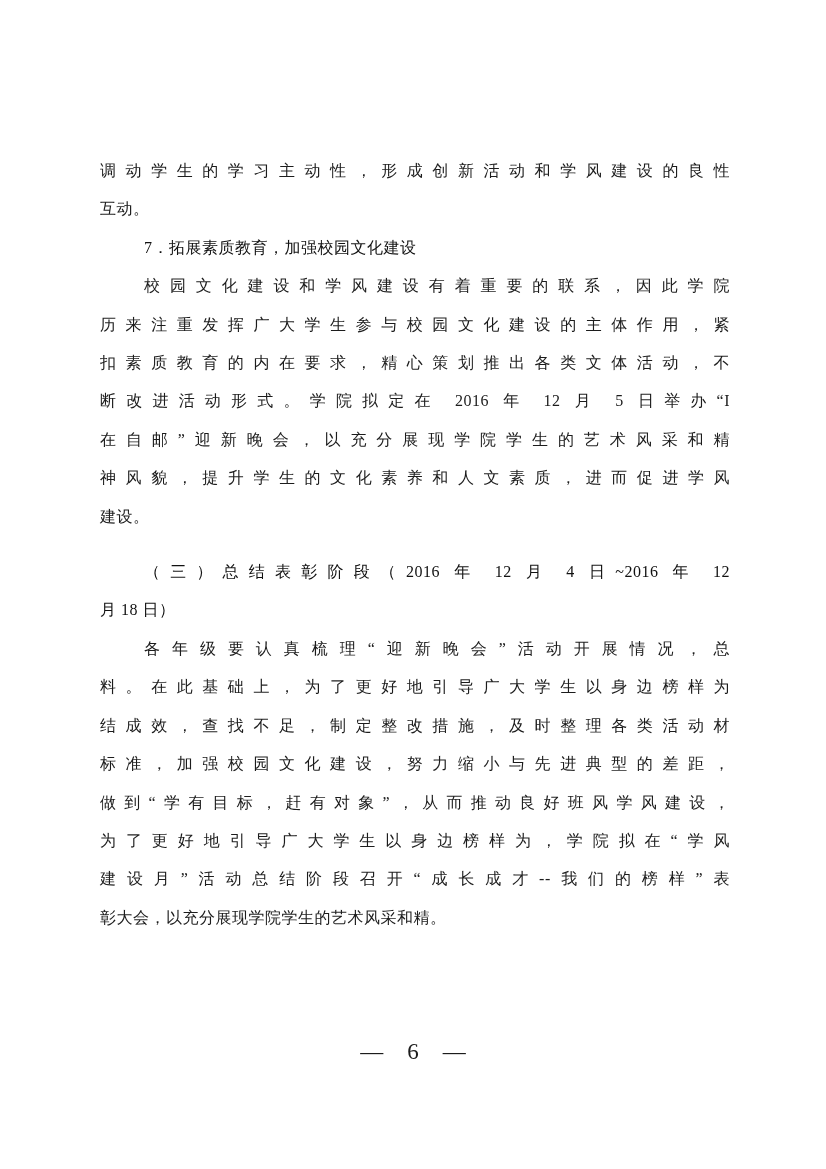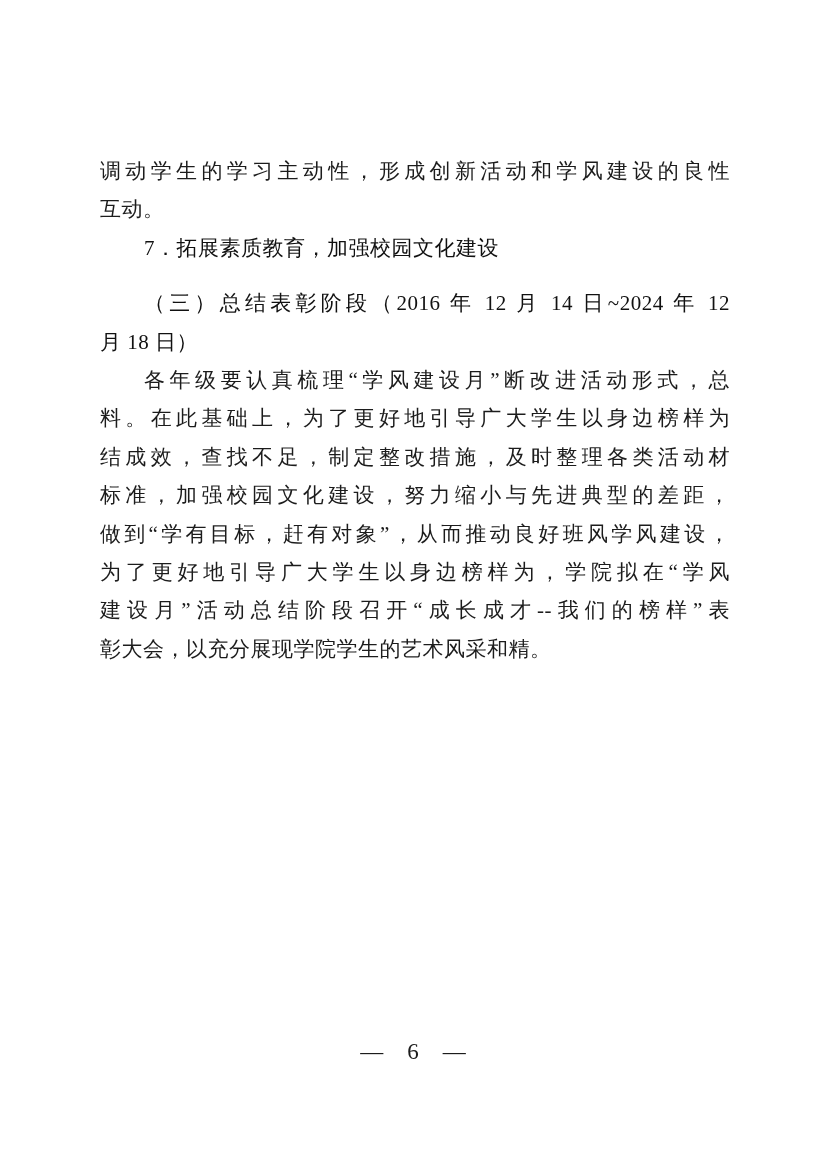--- a/index.html
+++ b/index.html
@@ -18,21 +18,21 @@
   }
   .content {
     position: absolute;
     top: 152px;
     left: 100px;
     width: 630px;
   }
   .block { margin: 0; }
   .block.extra-space { margin-top: 17px; }
   .line {
-    font-size: 21px;
+    font-size: 16px;
     line-height: 38.4px;
     letter-spacing: 0.5px;
     text-align: left;
     white-space: normal;
   }
   .line.justify {
     text-align: justify;
     text-align-last: justify;
   }
   .line.indent { text-indent: 44px; }
@@ -54,26 +54,35 @@
 
 <div class="page">
   <div class="content">
       <div class="block body">
         <div class="line justify">调动学生的学习主动性，形成创新活动和学风建设的良性</div>
         <div class="line">互动。</div>
       </div>
       <div class="block heading">
         <div class="line indent">7．拓展素质教育，加强校园文化建设</div>
       </div>
+      <div class="block body">
+        <div class="line indent justify">校园文化建设和学风建设有着重要的联系，因此学院</div>
+        <div class="line justify">历来注重发挥广大学生参与校园文化建设的主体作用，紧</div>
+        <div class="line justify">扣素质教育的内在要求，精心策划推出各类文体活动，不</div>
+        <div class="line justify">断改进活动形式。学院拟定在 2016 年 12 月 5 日举办“I</div>
+        <div class="line justify">在自邮”迎新晚会，以充分展现学院学生的艺术风采和精</div>
+        <div class="line justify">神风貌，提升学生的文化素养和人文素质，进而促进学风</div>
+        <div class="line">建设。</div>
+      </div>
       <div class="block heading extra-space">
-        <div class="line indent justify">（三）总结表彰阶段（2016 年 12 月 14 日~2024 年 12</div>
+        <div class="line indent justify">（三）总结表彰阶段（2016 年 12 月 4 日~2016 年 12</div>
         <div class="line">月 18 日）</div>
       </div>
       <div class="block body">
-        <div class="line indent justify">各年级要认真梳理“学风建设月”断改进活动形式，总</div>
+        <div class="line indent justify">各年级要认真梳理“迎新晚会”活动开展情况，总</div>
         <div class="line justify">料。在此基础上，为了更好地引导广大学生以身边榜样为</div>
         <div class="line justify">结成效，查找不足，制定整改措施，及时整理各类活动材</div>
         <div class="line justify">标准，加强校园文化建设，努力缩小与先进典型的差距，</div>
         <div class="line justify">做到“学有目标，赶有对象”，从而推动良好班风学风建设，</div>
         <div class="line justify">为了更好地引导广大学生以身边榜样为，学院拟在“学风</div>
         <div class="line justify">建设月”活动总结阶段召开“成长成才--我们的榜样”表</div>
         <div class="line">彰大会，以充分展现学院学生的艺术风采和精。</div>
       </div>
     </div>
   <div class="footer">

